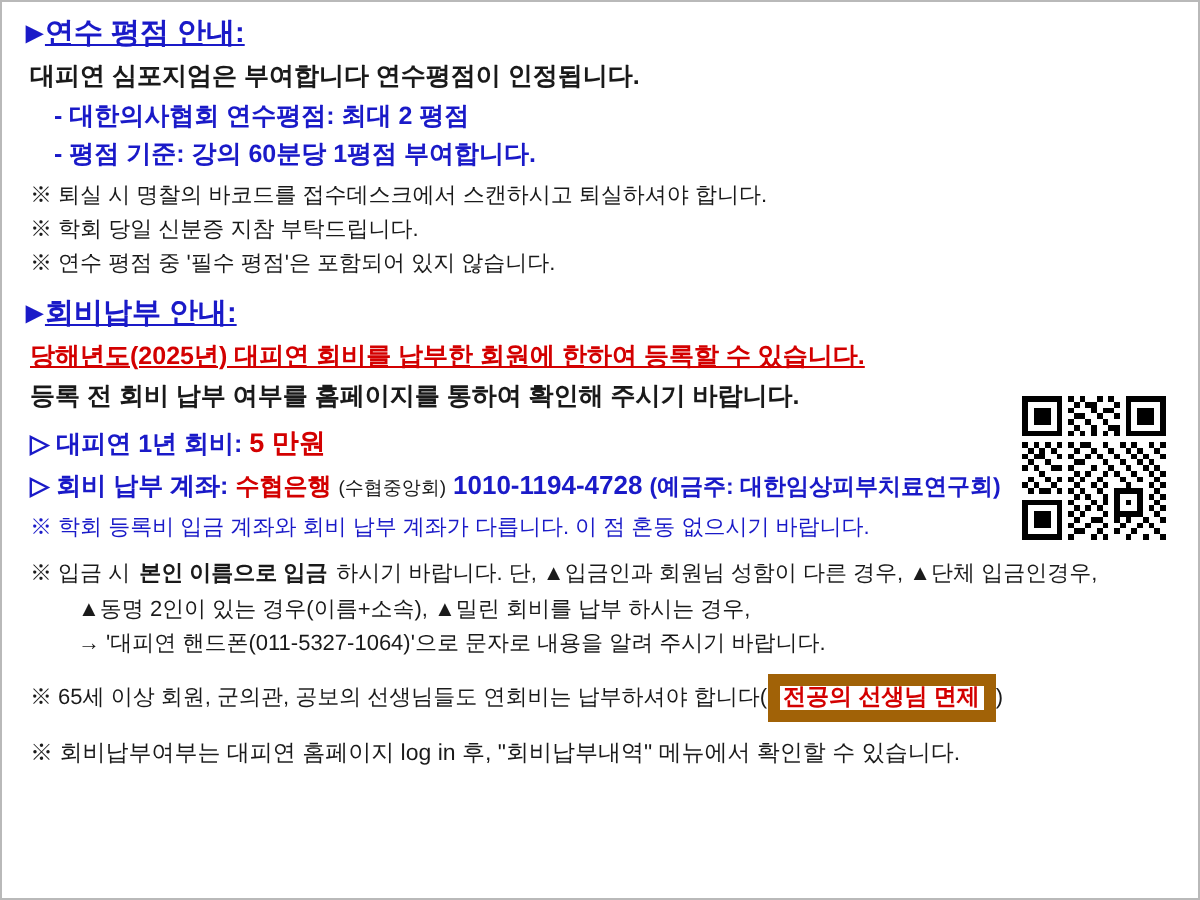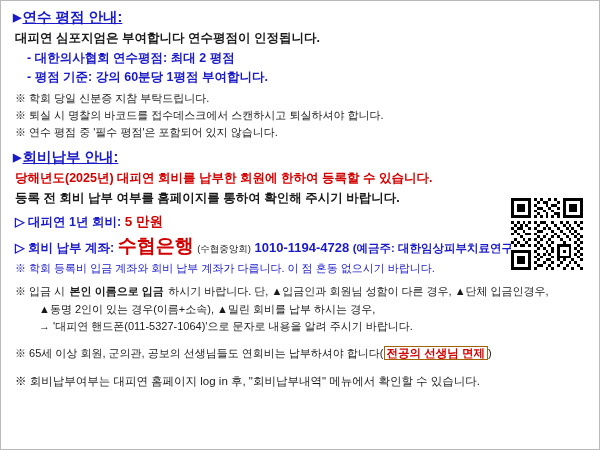--- a/index.html
+++ b/index.html
@@ -68,24 +68,24 @@
   .mb8 { margin-bottom: 8px; }
   .mb10 { margin-bottom: 10px; }
   .mb12 { margin-bottom: 12px; }
   .indent1 { padding-left: 2px; }
   .indent2 { padding-left: 14px; }
   .indent3 { padding-left: 26px; }
 
   .hl {
     color: #d30000;
     font-weight: bold;
-    border: 1px solid #a16207;
+    border: 6px solid #a16207;
     padding: 0 2px;
   }
-  .underline { }
+  .underline { text-decoration: underline; }
 
   
   .qr-wrap {
     position: absolute;
     right: 16px;
     top: 197px;
     width: 72px;
     height: 72px;
     background: #ffffff;
   }
@@ -104,22 +104,22 @@
 
   <div class="line heading">
     <span class="tri">▶</span><span class="txt">연수 평점 안내:</span>
   </div>
 
   <div class="line black-bold mb8 indent1">대피연 심포지엄은 부여합니다 연수평점이 인정됩니다.</div>
 
   <div class="line blue-bold mb6 indent2">- 대한의사협회 연수평점: 최대 2 평점</div>
   <div class="line blue-bold mb10 indent2">- 평점 기준: 강의 60분당 1평점 부여합니다.</div>
 
+  <div class="line small-note mb6 indent1">※ 퇴실 시 명찰의 바코드를 접수데스크에서 스캔하시고 퇴실하셔야 합니다.</div>
   <div class="line small-note mb6 indent1">※ 학회 당일 신분증 지참 부탁드립니다.</div>
-  <div class="line small-note mb6 indent1">※ 퇴실 시 명찰의 바코드를 접수데스크에서 스캔하시고 퇴실하셔야 합니다.</div>
   <div class="line small-note mb12 indent1">※ 연수 평점 중 '필수 평점'은 포함되어 있지 않습니다.</div>
 
   <div class="line heading">
     <span class="tri">▶</span><span class="txt">회비납부 안내:</span>
   </div>
 
   <div class="line red-bold mb8 indent1">
     <span class="underline">당해년도(2025년) 대피연 회비를 납부한 회원에 한하여 등록할 수 있습니다.</span>
   </div>
 
@@ -127,21 +127,21 @@
 
   <div class="line mix mb8 indent1">
     <span class="blue-bold">▷</span>
     <span class="blue-bold">대피연 1년 회비:</span>
     <span class="red-bold" style="font-size:13.5px;">5 만원</span>
   </div>
 
   <div class="line mix mb8 indent1">
     <span class="blue-bold">▷</span>
     <span class="blue-bold">회비 납부 계좌:</span>
-    <span class="red-bold" style="font-size:19px;">수협은행</span>
+    <span class="red-bold" style="font-size:12px;">수협은행</span>
     <span class="small-note" style="font-size:9.5px;">(수협중앙회)</span>
     <span class="blue-bold" style="font-size:13px;">1010-1194-4728</span>
     <span class="blue-bold" style="font-size:11.5px;">(예금주: 대한임상피부치료연구회)</span>
   </div>
 
   <div class="line small-note-blue mb8 indent1">※ 학회 등록비 입금 계좌와 회비 납부 계좌가 다릅니다. 이 점 혼동 없으시기 바랍니다.</div>
 
   <div class="line mb6 indent1">
     <span class="small-note">※ 입금 시</span>
     <span class="small-note" style="font-weight:bold;">본인 이름으로 입금</span>

